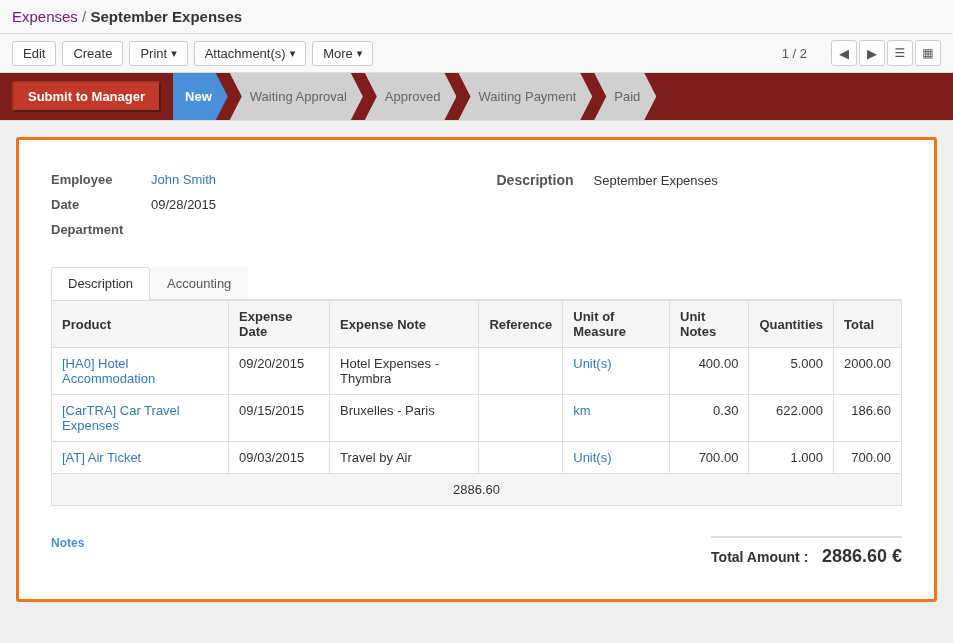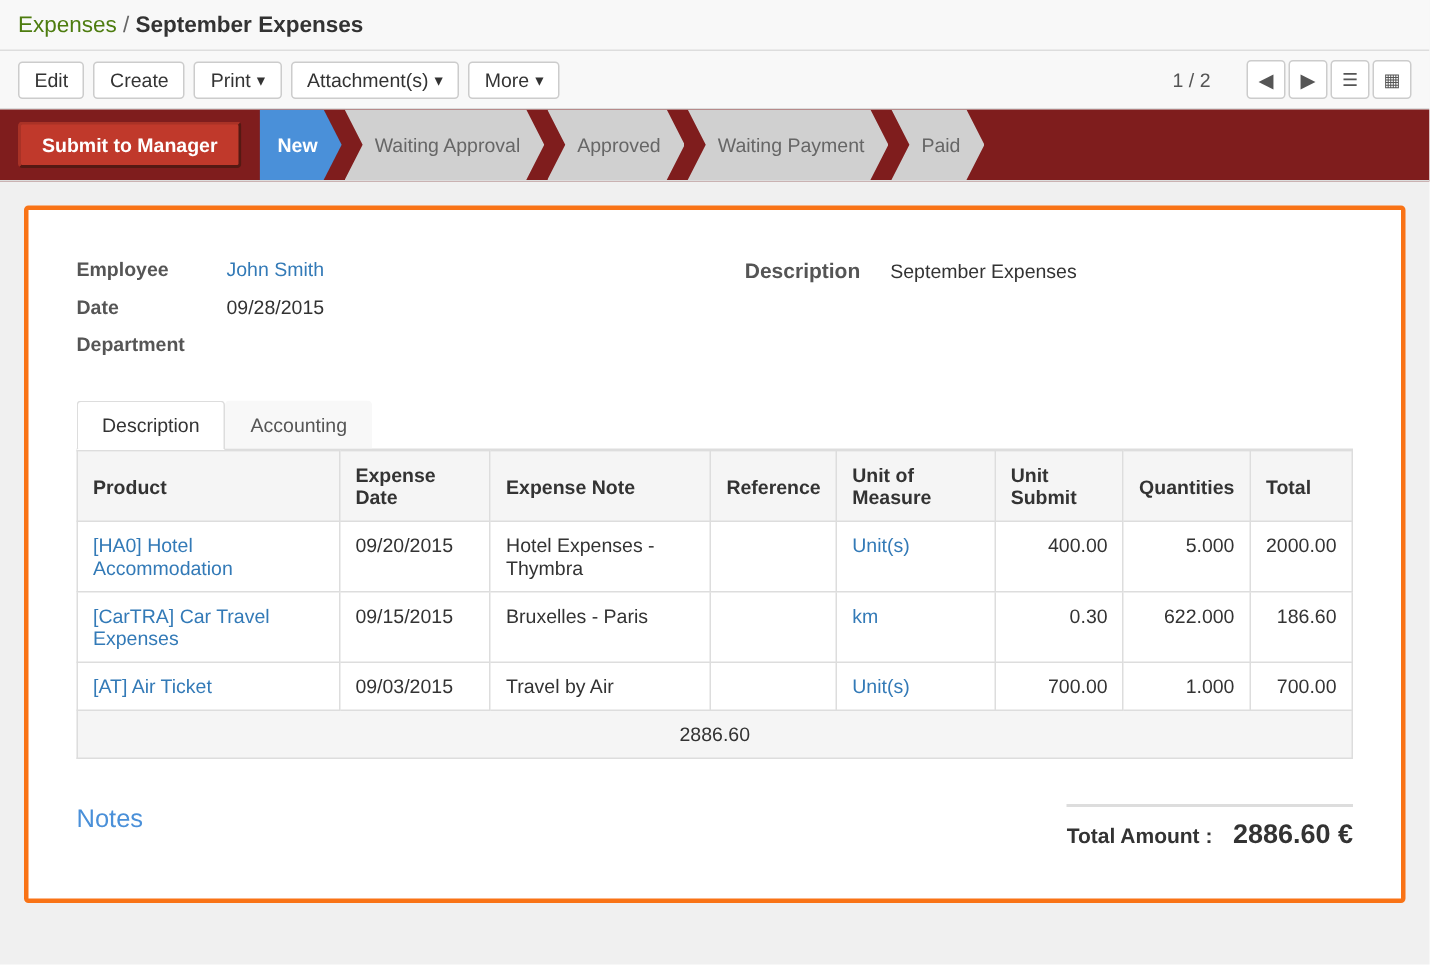--- a/index.html
+++ b/index.html
@@ -1,20 +1,20 @@
 <!DOCTYPE html>
 <html><head>
   <meta charset="utf-8">
   <style>
     * { box-sizing: border-box; margin: 0; padding: 0; }
     body { font-family: Arial, sans-serif; font-size: 13px; background: #f0f0f0; color: #333; }
 
     .top-bar { background: #f8f8f8; border-bottom: 1px solid #ddd; padding: 8px 12px; }
     .breadcrumb { font-size: 15px; color: #666; }
-    .breadcrumb a { color: #4d7c0f; text-decoration: none; }
+    .breadcrumb a { color: #701a75; text-decoration: none; }
     .breadcrumb strong { color: #333; font-weight: bold; }
 
     .toolbar { background: #f8f8f8; border-bottom: 1px solid #ddd; padding: 6px 12px; display: flex; align-items: center; justify-content: space-between; }
     .toolbar-left { display: flex; gap: 6px; align-items: center; }
     .toolbar-right { display: flex; align-items: center; gap: 20px; font-size: 12px; color: #555; }
 
     .btn { padding: 4px 10px; border: 1px solid #ccc; background: #fff; border-radius: 3px; cursor: pointer; font-size: 13px; color: #333; display: inline-flex; align-items: center; gap: 4px; }
     .btn-primary { background: #c0392b; color: #fff; border-color: #a93226; font-weight: bold; font-size: 13px; padding: 6px 14px; border-radius: 3px; cursor: pointer; }
 
     .dropdown-arrow::after { content: " ▾"; font-size: 11px; }
@@ -54,21 +54,21 @@
 
     .expense-table { width: 100%; border-collapse: collapse; margin-top: 0; border: 1px solid #ddd; }
     .expense-table th { background: #f5f5f5; border: 1px solid #ddd; padding: 8px 10px; text-align: left; font-weight: bold; color: #333; font-size: 13px; }
     .expense-table td { border: 1px solid #ddd; padding: 8px 10px; font-size: 13px; vertical-align: top; }
     .expense-table td a { color: #337ab7; text-decoration: none; }
     .expense-table td.num { text-align: right; }
 
     .total-row { background: #f5f5f5; border: 1px solid #ddd; padding: 8px 10px; text-align: center; font-size: 13px; font-weight: normal; color: #333; border-top: none; }
 
     .bottom-section { display: flex; align-items: flex-start; justify-content: space-between; margin-top: 20px; padding-top: 10px; }
-    .notes-label { color: #4a90d9; font-size: 17px; font-weight: normal; }
+    .notes-label { color: #4a90d9; font-size: 12px; font-weight: bold; }
     .total-amount-box { border-top: 2px solid #ddd; padding-top: 8px; text-align: right; }
     .total-amount-label { font-weight: bold; font-size: 14px; color: #333; }
     .total-amount-value { font-weight: bold; font-size: 18px; color: #333; margin-left: 10px; }
   </style>
 </head>
 <body>
 
 <div class="top-bar">
   <span class="breadcrumb">
     <a>Expenses</a>
@@ -143,21 +143,21 @@
       </div>
 
     <table class="expense-table" id="expense-table">
     <thead>
           <tr>
             <th>Product</th>
             <th>Expense Date</th>
             <th>Expense Note</th>
             <th>Reference</th>
             <th>Unit of Measure</th>
-            <th>Unit Submit</th>
+            <th>Unit Notes</th>
             <th>Quantities</th>
             <th>Total</th>
           </tr>
         </thead>
         <tbody>
           <tr>
             <td><a href="#">[HA0] Hotel Accommodation</a></td>
             <td>09/20/2015</td>
             <td>Hotel Expenses - Thymbra</td>
             <td></td>

